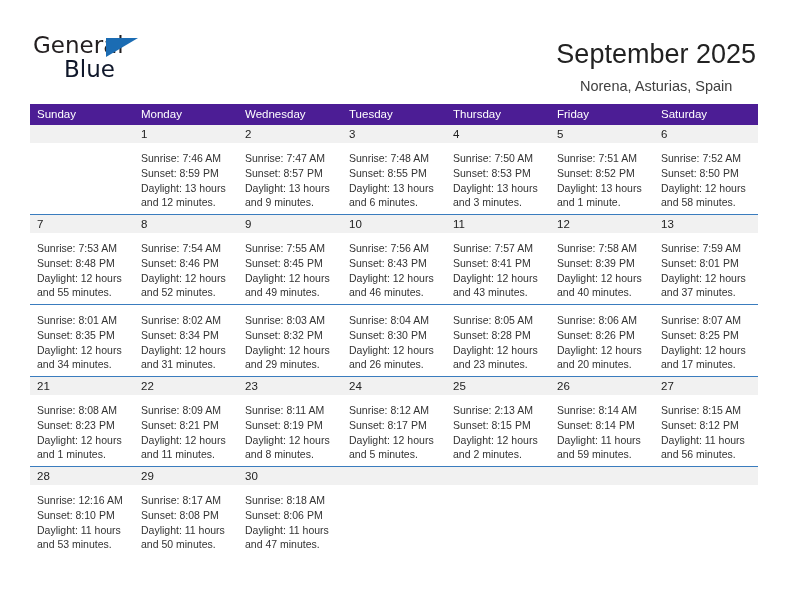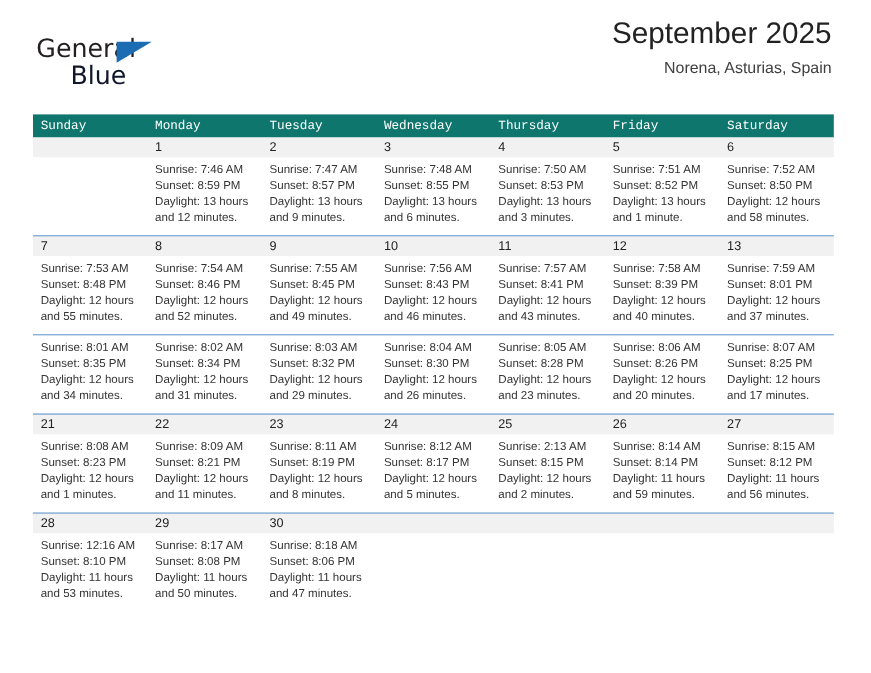--- a/index.html
+++ b/index.html
@@ -61,22 +61,22 @@
     top: 24px;
     font-size: 23px;
     color: #0f172a;
     font-family: "DejaVu Sans", sans-serif;
     font-weight: 400;
   }
 
   .title-block {
     position: absolute;
     right: 36px;
-    top: 14px;
-    text-align: right;
+    top: 38px;
+    text-align: center;
   }
   .cal-title {
     font-size: 27px;
     color: #222222;
     font-weight: 400;
     line-height: 32px;
     white-space: nowrap;
   }
   .cal-subtitle {
     margin-top: 7px;
@@ -89,23 +89,22 @@
 
   
   .calendar {
     position: absolute;
     left: 30px;
     top: 104px;
     width: 728px;
   }
   .dow-row {
     display: flex;
-    background: #0f766e;
+    background: #4c1d95;
     height: 21px;
-    font-family: Liberation Mono, monospace;
   }
   .dow-cell {
     flex: 1 1 0;
     color: #ffffff;
     font-size: 11.5px;
     line-height: 21px;
     padding-left: 7px;
     box-sizing: border-box;
     white-space: nowrap;
     overflow: hidden;
@@ -126,20 +125,21 @@
     font-size: 11.5px;
     line-height: 18px;
     color: #222222;
     padding-left: 7px;
     box-sizing: border-box;
   }
   .week-body {
     display: flex;
     background: #ffffff;
     height: 71px;
+    align-items: center;
   }
   .body-cell {
     flex: 1 1 0;
     padding: 4px 6px 0 7px;
     box-sizing: border-box;
     font-size: 10.5px;
     line-height: 14.6px;
     color: #333333;
   }
   .body-cell .line {
@@ -166,22 +166,22 @@
       <div class="cal-title">September 2025</div>
       <div class="cal-subtitle">Norena, Asturias, Spain</div>
     </div>
 
   </div>
 
   <div class="calendar">
     <div class="dow-row">
         <div class="dow-cell">Sunday</div>
         <div class="dow-cell">Monday</div>
+        <div class="dow-cell">Wednesday</div>
         <div class="dow-cell">Tuesday</div>
-        <div class="dow-cell">Wednesday</div>
         <div class="dow-cell">Thursday</div>
         <div class="dow-cell">Friday</div>
         <div class="dow-cell">Saturday</div>
       </div>
     <div id="weeks-container">
         <div class="week">
           <div class="week-numbers">
             <div class="num-cell empty-cell"></div>
             <div class="num-cell">1</div>
             <div class="num-cell">2</div>

